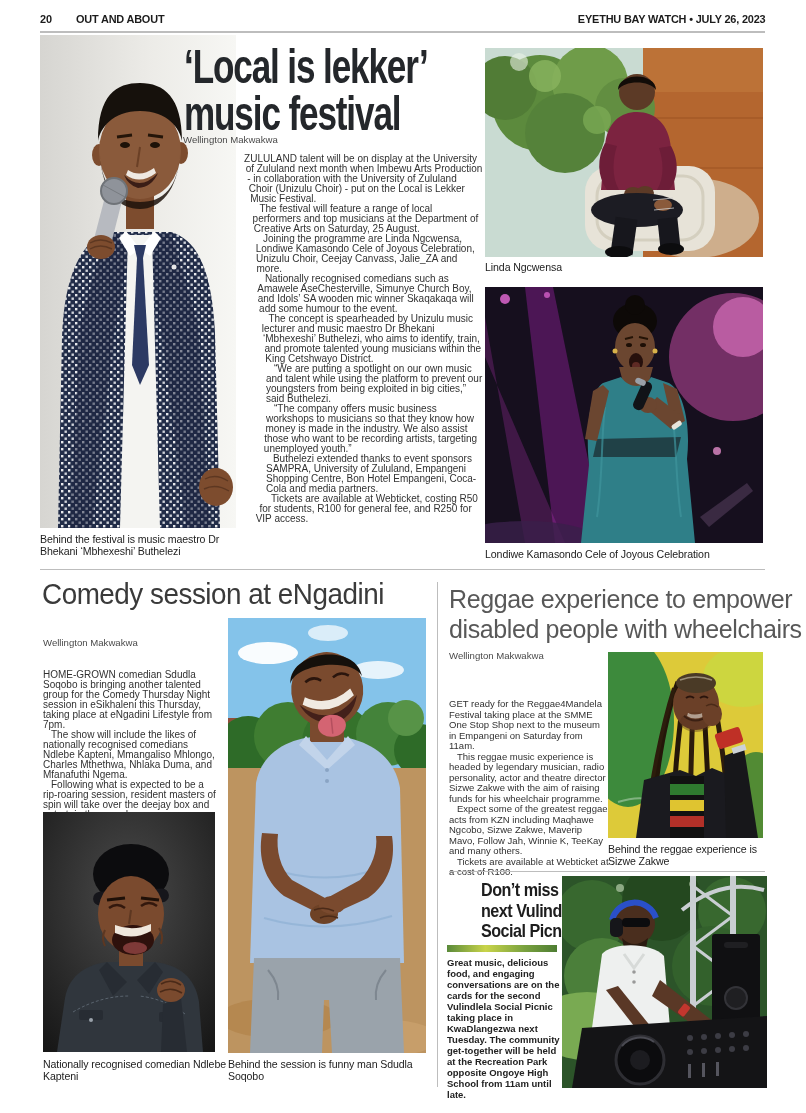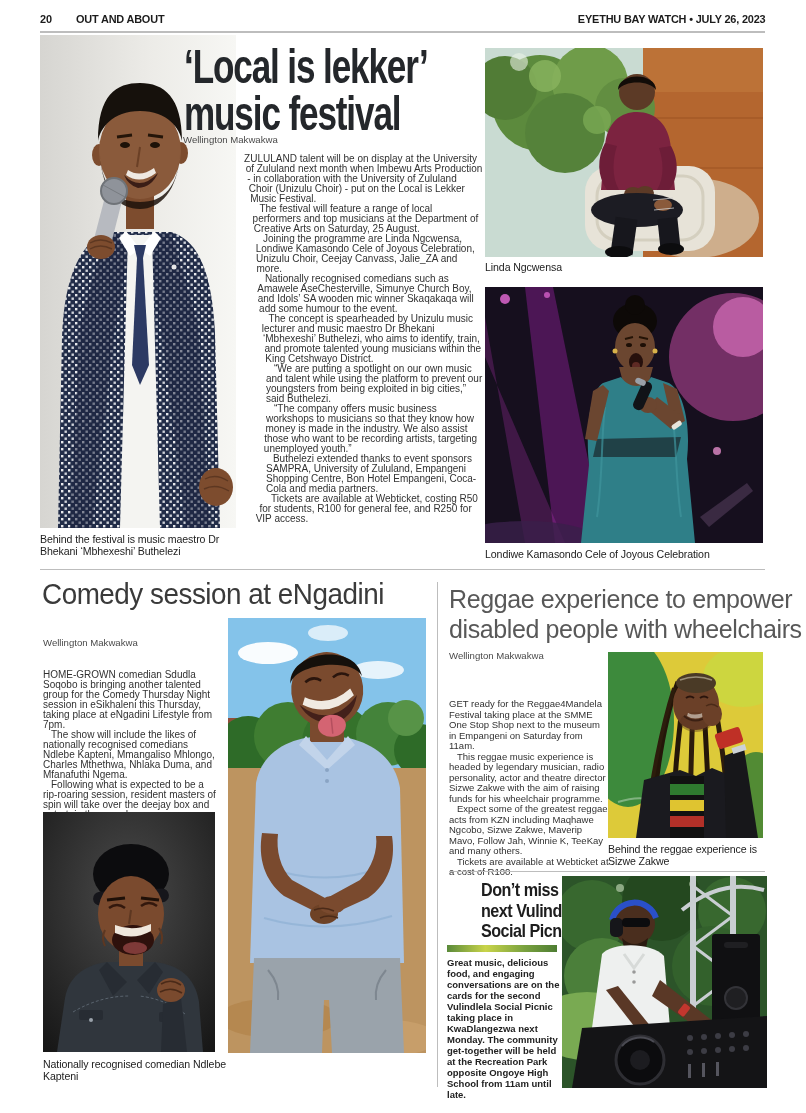--- a/index.html
+++ b/index.html
@@ -266,20 +266,21 @@
       <path d="M36,300 Q99,318 164,298" stroke="#8fb0d4" stroke-width="2" fill="none" opacity="0.7"></path>
       <path d="M34,215 C30,240 36,262 56,278 L100,300 L108,286 L64,262 C52,250 48,232 50,216 Z" fill="#7a4a2e"></path>
       <path d="M164,218 C168,244 160,266 140,280 L96,300 L88,286 L132,262 C144,250 150,232 148,218 Z" fill="#7a4a2e"></path>
       <ellipse cx="96" cy="296" rx="14" ry="10" fill="#6e4226"></ellipse>
       <ellipse cx="104" cy="287" rx="13" ry="9" fill="#7a4a2e"></ellipse>
       <path d="M86,292 Q96,288 106,293 M92,300 Q100,296 110,300" stroke="#4a2a18" stroke-width="1.4" fill="none"></path>
       <path d="M26,340 L172,340 L176,435 L104,435 L101,382 L96,382 L94,435 L22,435 Z" fill="#9aa3ab"></path>
       <path d="M40,352 Q52,366 50,382 M158,352 Q146,366 148,382" stroke="#7e8790" stroke-width="2" fill="none"></path>
     </svg>
   </div>
+  <div class="abs cap" style="left:228px;top:1058px;width:195px;">Behind the session is funny man Sdudla Soqobo</div>
 
   <div class="abs rule" style="left:437px;top:582px;width:1px;height:505px;"></div>
 
   <div class="abs" style="left:449px;top:584px;">
     <div class="h-reggae">Reggae experience to empower</div>
     <div class="h-reggae">disabled people with wheelchairs</div>
   </div>
   <div class="abs byline" style="left:449px;top:650px;">Wellington Makwakwa</div>
   <div class="abs body-txt" style="left:449px;top:671px;width:160px;font-size:9.5px;line-height:10.5px;margin-top:28px;">
     <p>GET ready for the Reggae4Mandela Festival taking place at the SMME One Stop Shop next to the museum in Empangeni on Saturday from 11am.</p>
@@ -323,21 +324,21 @@
   <div class="abs cap" style="left:608px;top:843px;width:158px;">Behind the reggae experience is Sizwe Zakwe</div>
 
   <div class="abs rule" style="left:449px;top:871px;width:316px;height:1px;"></div>
 
   <div class="abs" style="left:447px;top:880px;margin-left:34px;">
     <div class="h-picnic">Don’t miss the</div>
     <div class="h-picnic">next Vulindlela</div>
     <div class="h-picnic">Social Picnic</div>
   </div>
   <div class="abs grass-strip" style="left:447px;top:945px;width:110px;height:7px;"></div>
-  <div class="abs picnic-body" style="left:447px;top:957px;width:114px;">Great music, delicious food, and engaging conversations are on the cards for the second Vulindlela Social Picnic taking place in KwaDlangezwa next Monday. The community get-together will be held at the Recreation Park opposite Ongoye High School from 11am until late.</div>
+  <div class="abs picnic-body" style="left:447px;top:957px;width:114px;">Great music, delicious food, and engaging conversations are on the cards for the second Vulindlela Social Picnic taking place in KwaDlangezwa next Tuesday. The community get-together will be held at the Recreation Park opposite Ongoye High School from 11am until late.</div>
 
   <div class="ph" style="left:562px;top:876px;width:205px;height:212px;">
     <svg width="205" height="212" viewBox="0 0 205 212">
       <rect width="205" height="212" fill="#2c5429"></rect>
       <circle cx="30" cy="40" r="36" fill="#38682f"></circle>
       <circle cx="100" cy="25" r="40" fill="#24481f"></circle>
       <circle cx="170" cy="35" r="34" fill="#38682f"></circle>
       <circle cx="150" cy="90" r="40" fill="#33612c"></circle>
       <circle cx="40" cy="100" r="38" fill="#4b7f3a"></circle>
       <ellipse cx="25" cy="150" rx="55" ry="34" fill="#79aa52"></ellipse>

